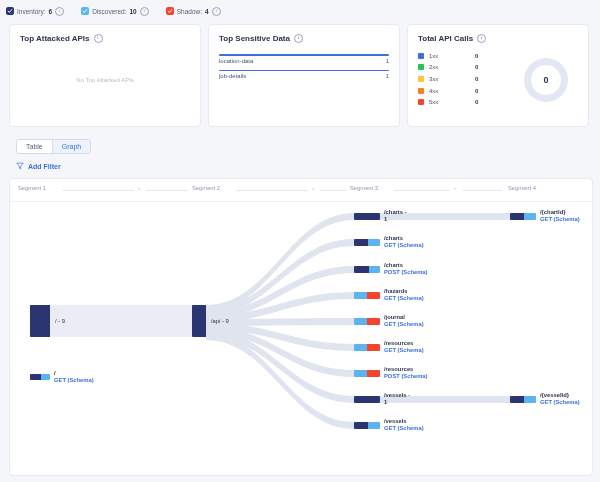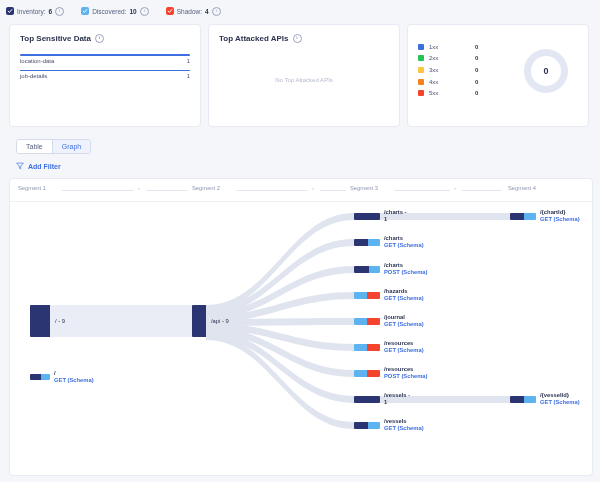--- a/index.html
+++ b/index.html
@@ -140,20 +140,28 @@
           </svg>
       </span>
       <span>Shadow:</span>
       <b>4</b>
       <span class="infoi">i</span>
     </div>
   </div>
 
   <div class="cards">
 
+    <div class="card card1">
+      <div class="card-title">
+        <span>Top Attacked APIs</span>
+        <span class="infoi">i</span>
+      </div>
+      <div class="empty-msg">No Top Attacked APIs</div>
+    </div>
+
     <div class="card card2">
       <div class="card-title">
         <span>Top Sensitive Data</span>
         <span class="infoi">i</span>
       </div>
       <div class="sd-list">
         <div class="sd-row">
           <div class="sd-bar"></div>
           <div class="sd-line">
             <span>location-data</span>
@@ -163,29 +171,25 @@
         <div class="sd-row">
           <div class="sd-bar"></div>
           <div class="sd-line">
             <span>job-details</span>
             <span>1</span>
           </div>
         </div>
       </div>
     </div>
 
-    <div class="card card1">
+    <div class="card card3">
       <div class="card-title">
-        <span>Top Attacked APIs</span>
+        <span>Total API Calls</span>
         <span class="infoi">i</span>
       </div>
-      <div class="empty-msg">No Top Attacked APIs</div>
-    </div>
-
-    <div class="card card3">
       <div class="apic">
         <div class="legend">
           <div class="lrow">
             <span class="sw" style="background:#3d6fe0"></span>
             <span class="lname">1xx</span>
             <span class="lval">0</span>
           </div>
           <div class="lrow">
             <span class="sw" style="background:#25c257"></span>
             <span class="lname">2xx</span>

